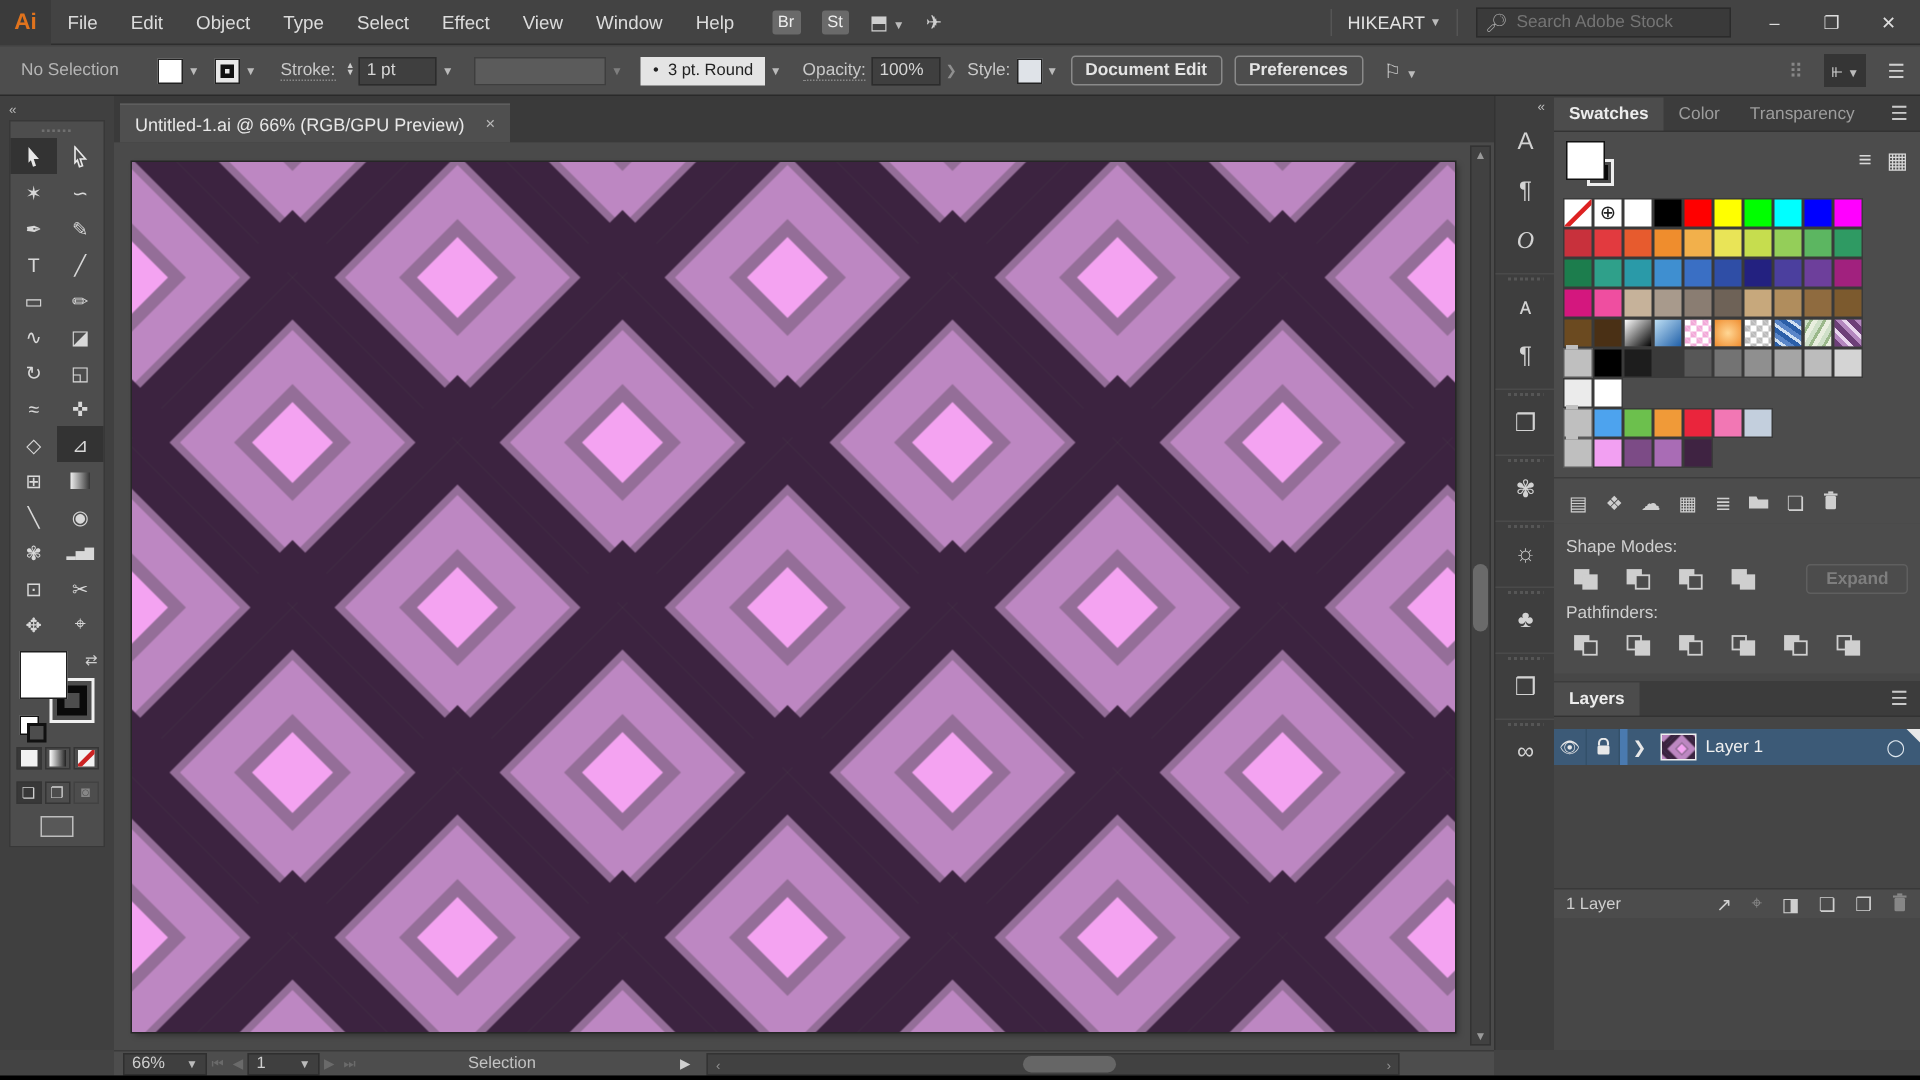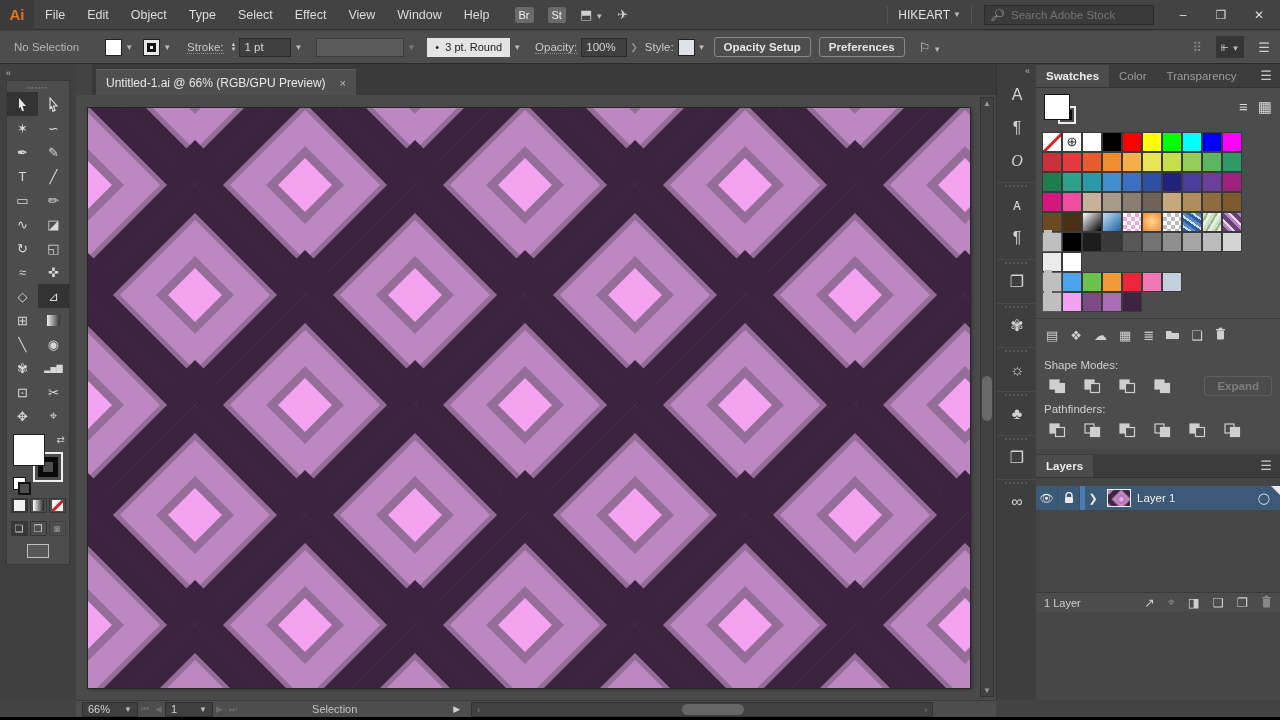--- a/index.html
+++ b/index.html
@@ -38,21 +38,21 @@
   .strokebox::after { content:""; position:absolute; inset:3px; border:3px solid #111; }
   .stepper { display:inline-flex; flex-direction:column; font-size:6px; color:#ccc; line-height:5px; margin:0 3px; }
   .cb-btn { border:1px solid #8a8a8a; border-radius:3px; padding:3px 9px; color:#e4e4e4; font-size:11.5px;
     font-weight:bold; margin-left:8px; }
   .brushdd { background:#e4e4e4; color:#222; height:19px; display:flex; align-items:center; padding:0 8px; font-size:11px; }
   #cb-right { margin-left:auto; display:flex; align-items:center; margin-right:10px; }
   .dim { opacity:.45; }
 
   
   #leftcol { left:0; top:64px; width:76px; height:636px; background:#404040; }
-  #tabbar { left:92px; top:64px; width:920px; height:31px; background:#3a3a3a; display:flex; align-items:flex-end; }
+  #tabbar { left:76px; top:64px; width:920px; height:31px; background:#3a3a3a; display:flex; align-items:flex-end; }
   #doctab { background:#4f4f4f; height:26px; display:flex; align-items:center; padding:0 10px;
     font-size:12px; color:#e8e8e8; margin-left:4px; border-top:1px solid #5e5e5e; }
   #doctab .close { margin-left:14px; color:#bbb; font-size:11px; }
   #canvas { left:76px; top:95px; width:920px; height:605px; background:#4a4a4a; }
   #artboard-wrap { position:absolute; left:12px; top:13px; width:882px; height:580px;
     outline:1px solid #262626; box-shadow:2px 2px 4px rgba(0,0,0,.35); }
   #vscroll { position:absolute; right:2px; top:2px; width:14px; height:600px; background:#414141; border:1px solid #333; }
   #vscroll .thumb { position:absolute; left:1px; top:278px; width:10px; height:45px; background:#6a6a6a; border-radius:5px; }
   #vscroll .arr { position:absolute; left:0; width:12px; text-align:center; color:#9a9a9a; font-size:8px; }
 
@@ -209,21 +209,21 @@
       <span>•</span>&nbsp;&nbsp;
       <span>3 pt. Round</span>
     </span>
     <span class="chev">▼</span>
     <span class="cb-label" style="margin-left:14px;">Opacity:</span>
     <span class="cb-box" style="width:46px;">100%</span>
     <span class="sb-arr">❯</span>
     <span class="cb-plain">Style:</span>
     <span class="swbox" style="background:#dfe3e8;"></span>
     <span class="chev">▼</span>
-    <span class="cb-btn">Opacity Setup</span>
+    <span class="cb-btn">Document Edit</span>
     <span class="cb-btn">Preferences</span>
     <span class="mb-ico">⚐<span class="chev">▼</span></span>
     <div id="cb-right">
       <span class="mb-ico dim">⠿</span>
       <span class="mb-ico" style="background:#353535; padding:3px 5px;">⫦<span class="chev">▼</span></span>
       <span class="mb-ico">☰</span>
     </div>
   </div>
 
   <div id="leftcol" class="abs">

